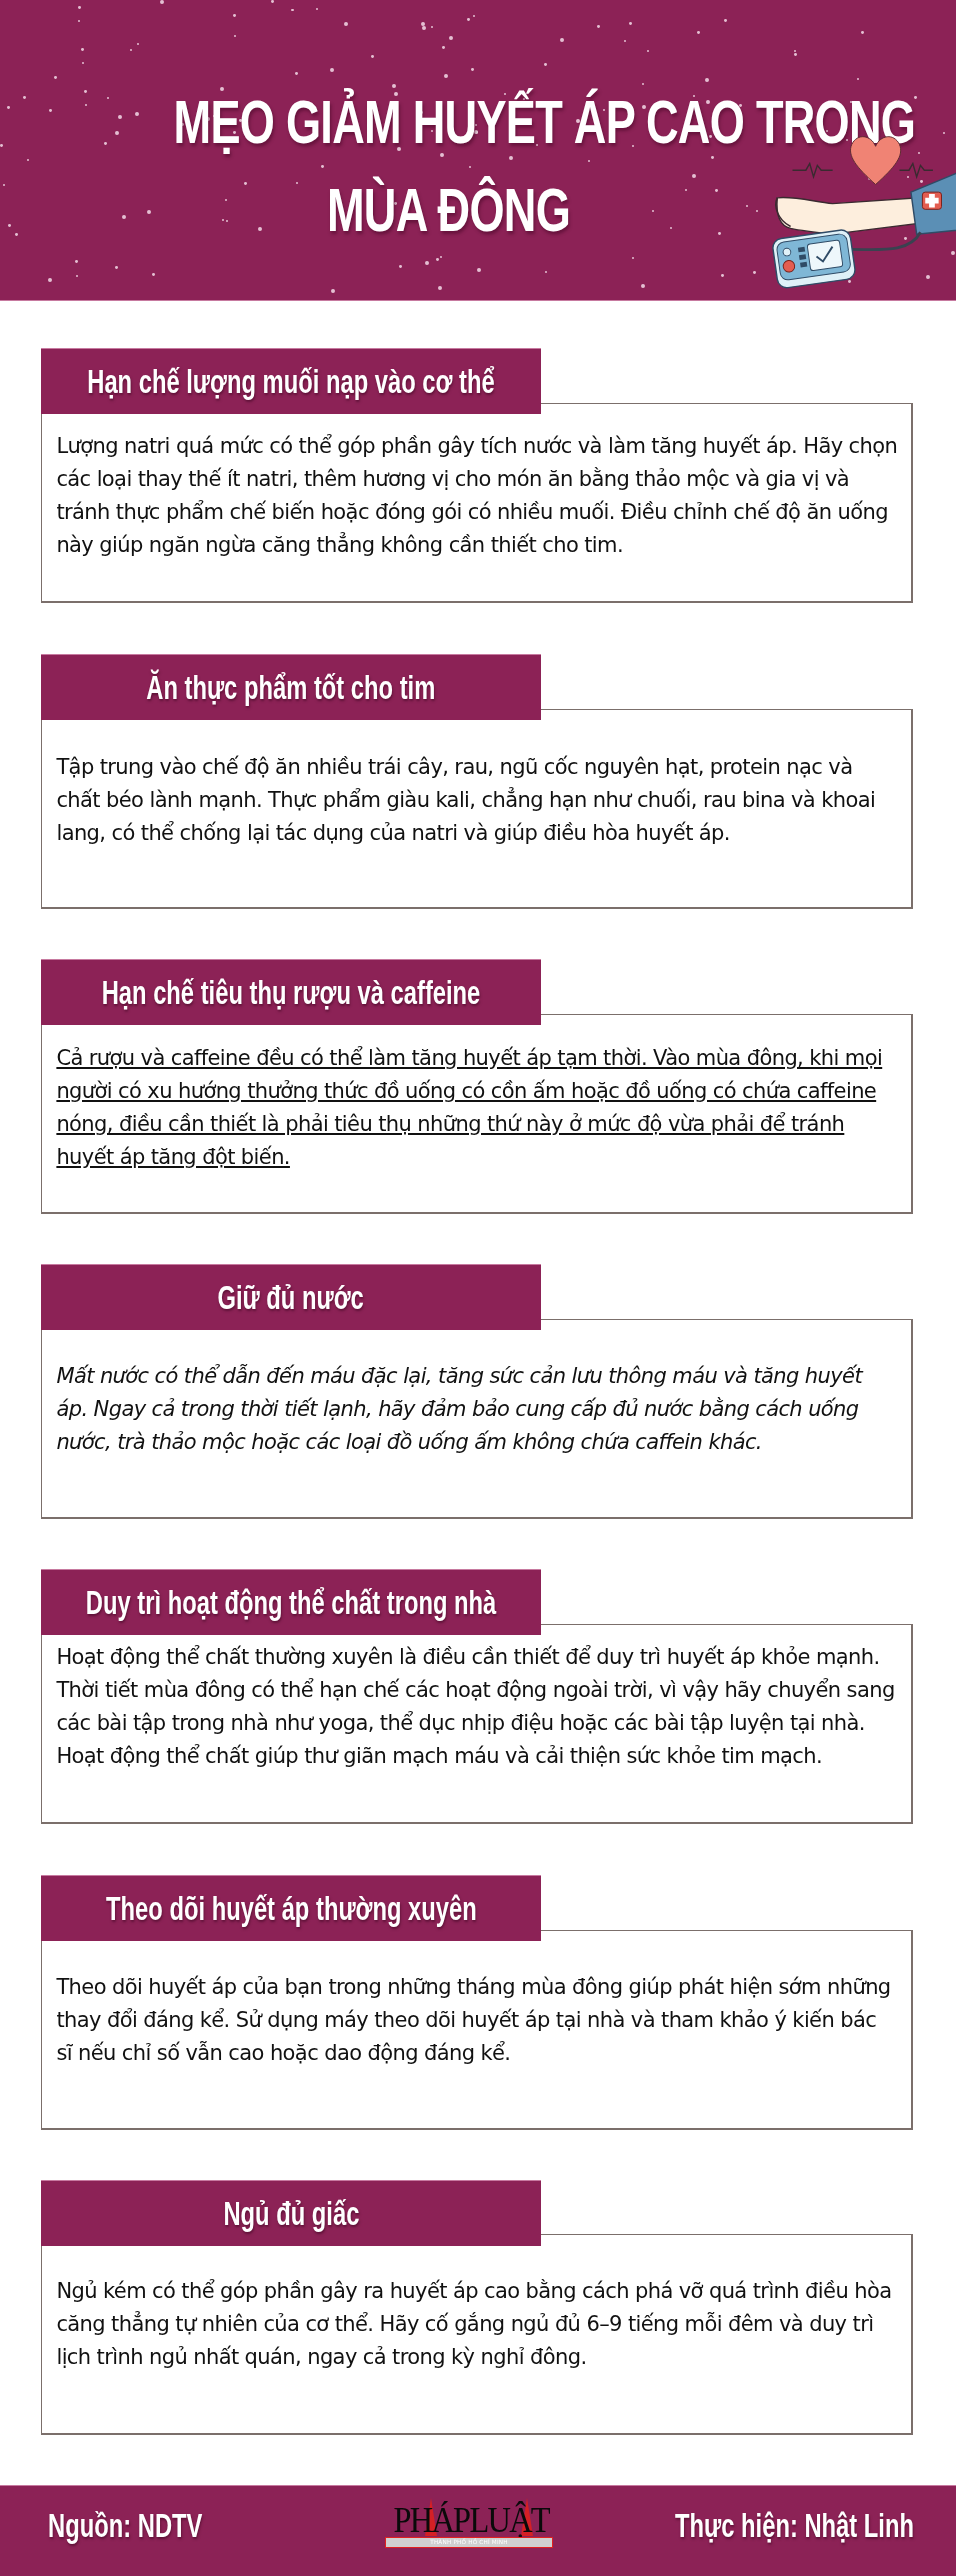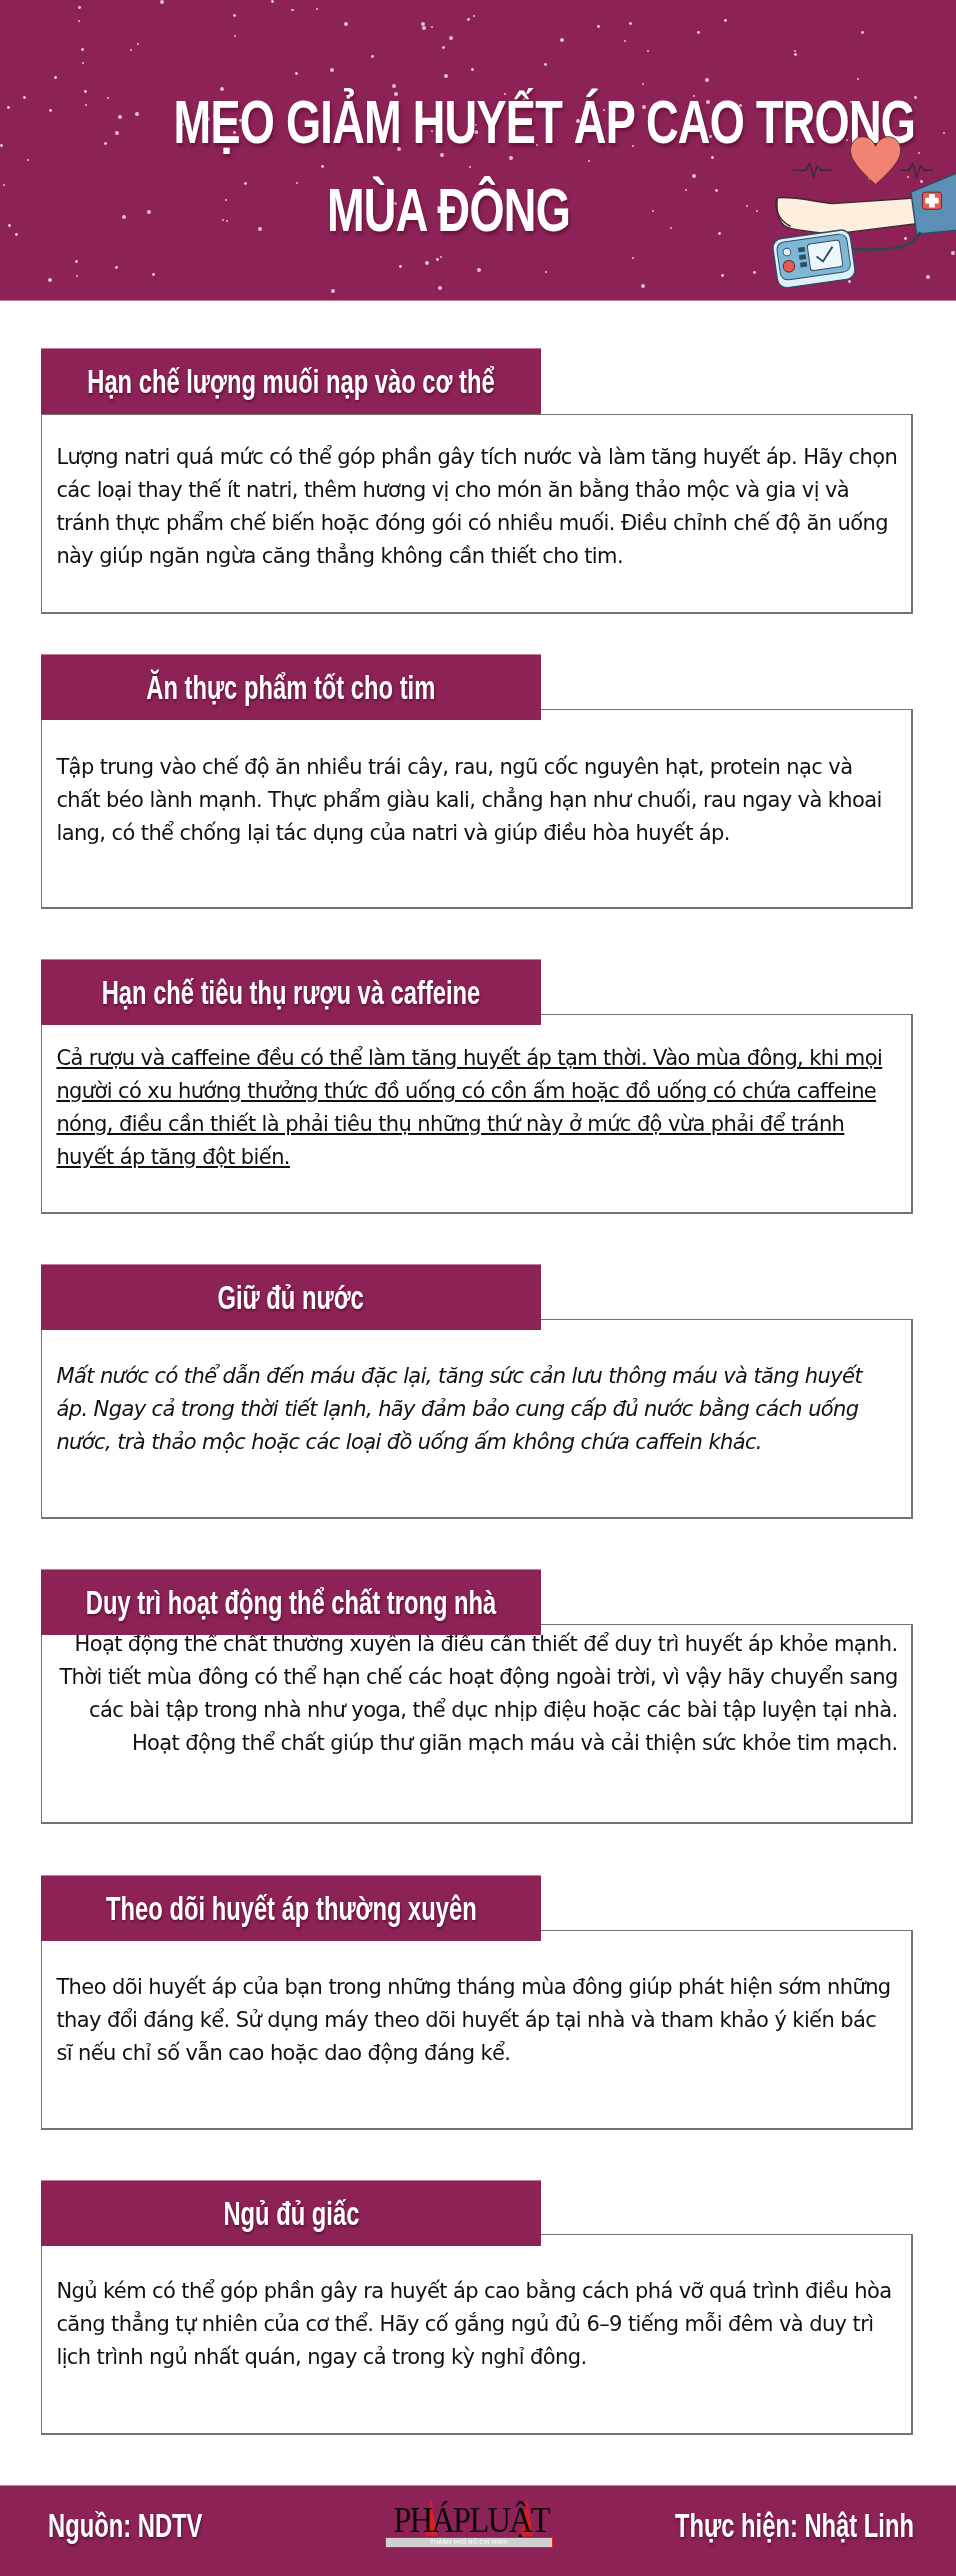--- a/index.html
+++ b/index.html
@@ -248,31 +248,31 @@
       <rect x="46" y="142" width="7" height="5" fill="#2f4b66"></rect>
       <rect x="46" y="150" width="7" height="5" fill="#2f4b66"></rect>
       <rect x="46" y="158" width="7" height="5" fill="#2f4b66"></rect>
       <circle cx="34" cy="145" r="4" fill="#dff1f8" stroke="#2f4b66"></circle>
       <circle cx="34" cy="160" r="6" fill="#e35d50" stroke="#7a2018"></circle>
     </g>
   </svg>
 </div>
 
 <div class="section" style="top:348px;">
-  <div class="box" style="top:66px;height:197px;">
+  <div class="box" style="top:55px;height:197px;">
     <div class="body-text" style="top:26px;">Lượng natri quá mức có thể góp phần gây tích nước và làm tăng huyết áp. Hãy chọn các loại thay thế ít natri, thêm hương vị cho món ăn bằng thảo mộc và gia vị và tránh thực phẩm chế biến hoặc đóng gói có nhiều muối. Điều chỉnh chế độ ăn uống này giúp ngăn ngừa căng thẳng không cần thiết cho tim.</div>
   </div>
   <div class="banner">
       <span class="banner-text">Hạn chế lượng muối nạp vào cơ thể</span>
     </div>
 </div>
 
 <div class="section" style="top:654px;">
   <div class="box" style="top:55px;height:197px;">
-    <div class="body-text" style="top:41px;">Tập trung vào chế độ ăn nhiều trái cây, rau, ngũ cốc nguyên hạt, protein nạc và chất béo lành mạnh. Thực phẩm giàu kali, chẳng hạn như chuối, rau ngay và khoai lang, có thể chống lại tác dụng của natri và giúp điều hòa huyết áp.</div>
+    <div class="body-text" style="top:41px;">Tập trung vào chế độ ăn nhiều trái cây, rau, ngũ cốc nguyên hạt, protein nạc và chất béo lành mạnh. Thực phẩm giàu kali, chẳng hạn như chuối, rau bina và khoai lang, có thể chống lại tác dụng của natri và giúp điều hòa huyết áp.</div>
   </div>
   <div class="banner">
       <span class="banner-text">Ăn thực phẩm tốt cho tim</span>
     </div>
 </div>
 
 <div class="section" style="top:959px;">
   <div class="box" style="top:55px;height:197px;">
     <div class="body-text" style="top:27px;text-decoration:underline;">Cả rượu và caffeine đều có thể làm tăng huyết áp tạm thời. Vào mùa đông, khi mọi người có xu hướng thưởng thức đồ uống có cồn ấm hoặc đồ uống có chứa caffeine nóng, điều cần thiết là phải tiêu thụ những thứ này ở mức độ vừa phải để tránh huyết áp tăng đột biến.</div>
   </div>
@@ -285,21 +285,21 @@
   <div class="box" style="top:55px;height:197px;font-style:italic;">
     <div class="body-text" style="top:40px;">Mất nước có thể dẫn đến máu đặc lại, tăng sức cản lưu thông máu và tăng huyết áp. Ngay cả trong thời tiết lạnh, hãy đảm bảo cung cấp đủ nước bằng cách uống nước, trà thảo mộc hoặc các loại đồ uống ấm không chứa caffein khác.</div>
   </div>
   <div class="banner">
       <span class="banner-text">Giữ đủ nước</span>
     </div>
 </div>
 
 <div class="section" style="top:1569px;">
   <div class="box" style="top:55px;height:197px;">
-    <div class="body-text" style="top:3px;text-align:right;">Hoạt động thể chất thường xuyên là điều cần thiết để duy trì huyết áp khỏe mạnh. Thời tiết mùa đông có thể hạn chế các hoạt động ngoài trời, vì vậy hãy chuyển sang các bài tập trong nhà như yoga, thể dục nhịp điệu hoặc các bài tập luyện tại nhà. Hoạt động thể chất giúp thư giãn mạch máu và cải thiện sức khỏe tim mạch.</div>
+    <div class="body-text" style="top:16px;">Hoạt động thể chất thường xuyên là điều cần thiết để duy trì huyết áp khỏe mạnh. Thời tiết mùa đông có thể hạn chế các hoạt động ngoài trời, vì vậy hãy chuyển sang các bài tập trong nhà như yoga, thể dục nhịp điệu hoặc các bài tập luyện tại nhà. Hoạt động thể chất giúp thư giãn mạch máu và cải thiện sức khỏe tim mạch.</div>
   </div>
   <div class="banner">
       <span class="banner-text">Duy trì hoạt động thể chất trong nhà</span>
     </div>
 </div>
 
 <div class="section" style="top:1875px;">
   <div class="box" style="top:55px;height:197px;">
     <div class="body-text" style="top:40px;">Theo dõi huyết áp của bạn trong những tháng mùa đông giúp phát hiện sớm những thay đổi đáng kể. Sử dụng máy theo dõi huyết áp tại nhà và tham khảo ý kiến bác sĩ nếu chỉ số vẫn cao hoặc dao động đáng kể.</div>
   </div>

